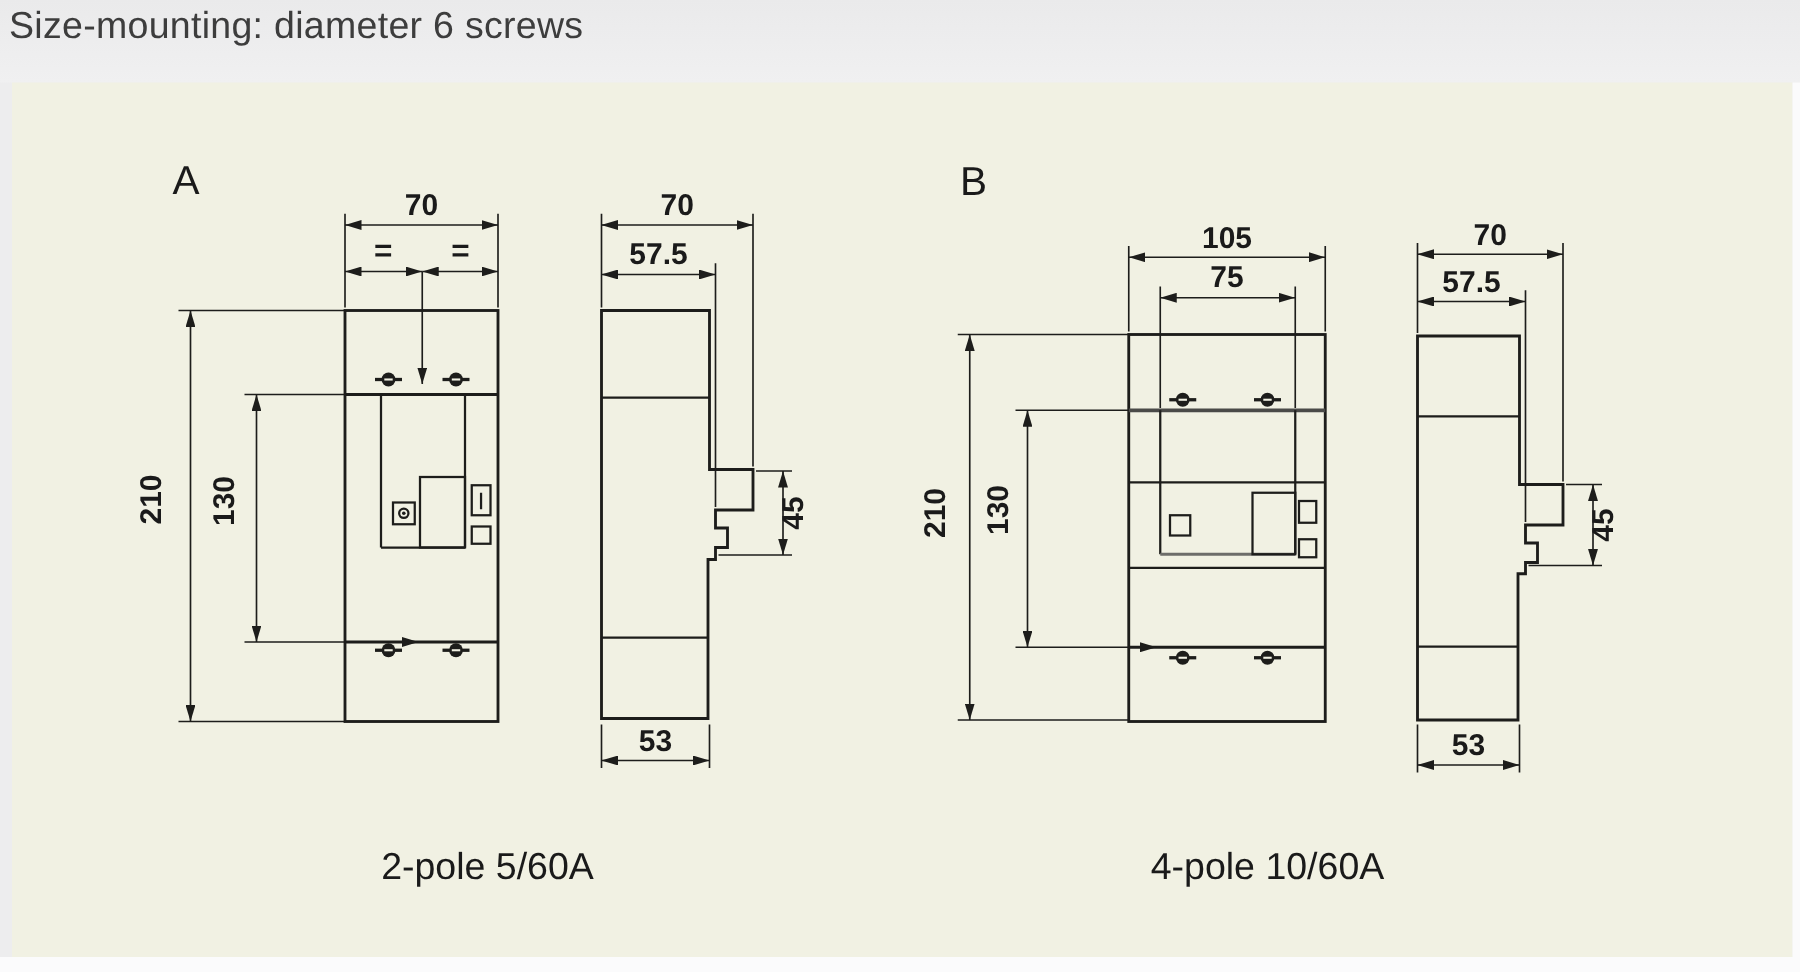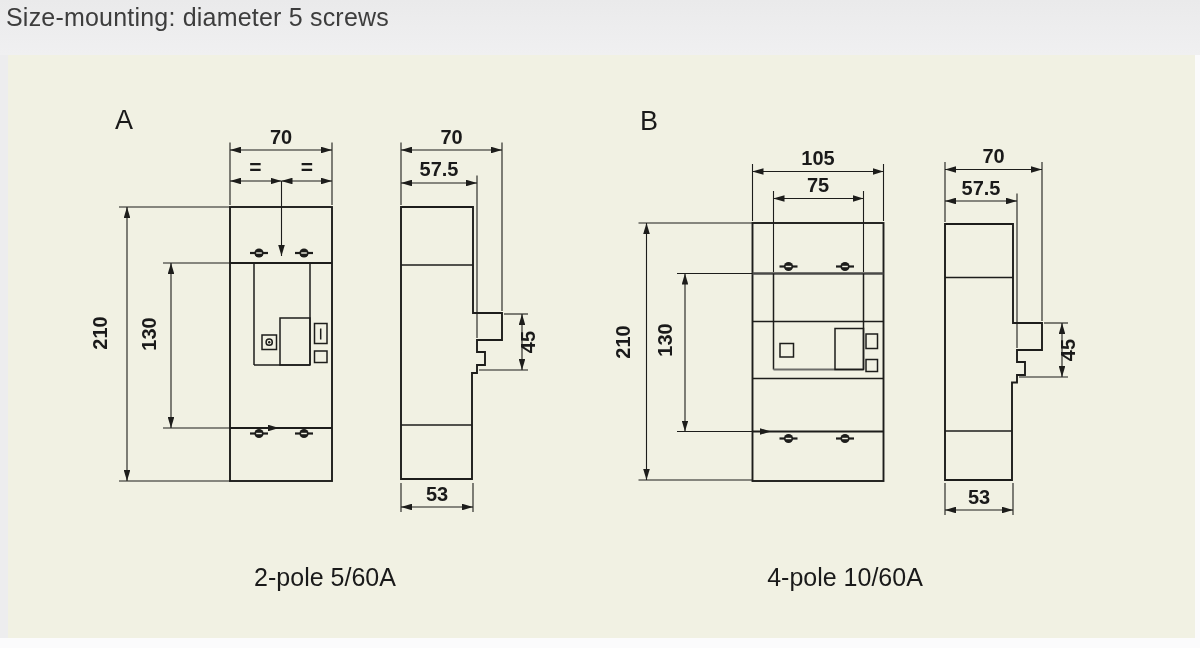--- a/index.html
+++ b/index.html
@@ -31,21 +31,21 @@
   text{fill:#1a1a1a;}
   .dim-label{font:700 20px "Liberation Sans",sans-serif;}
   .eq-label{font:700 21px "Liberation Sans",sans-serif;}
   .fig-label{font:400 27px "Liberation Sans",sans-serif;}
   .caption{font:400 25px "Liberation Sans",sans-serif;}
 </style>
 </head>
 <body>
 
 <div class="titlebar">
-  <div class="page-title">Size-mounting: diameter 5 screws</div>
+  <div class="page-title">Size-mounting: diameter 6 screws</div>
 </div>
 
 <div class="panel">
 <svg width="1187" height="583" viewBox="0 0 1187 583">
   <defs>
     <marker id="arrow" viewBox="0 0 10 6" refX="10" refY="3" markerUnits="userSpaceOnUse" markerWidth="11" markerHeight="6.6" orient="auto-start-reverse">
       <path d="M0,0 L10,3 L0,6 z" fill="#1d1d1b"></path>
     </marker>
     <g id="screw">
       <line x1="-9" y1="0" x2="9" y2="0" stroke="#1d1d1b" stroke-width="2.2"></line>

